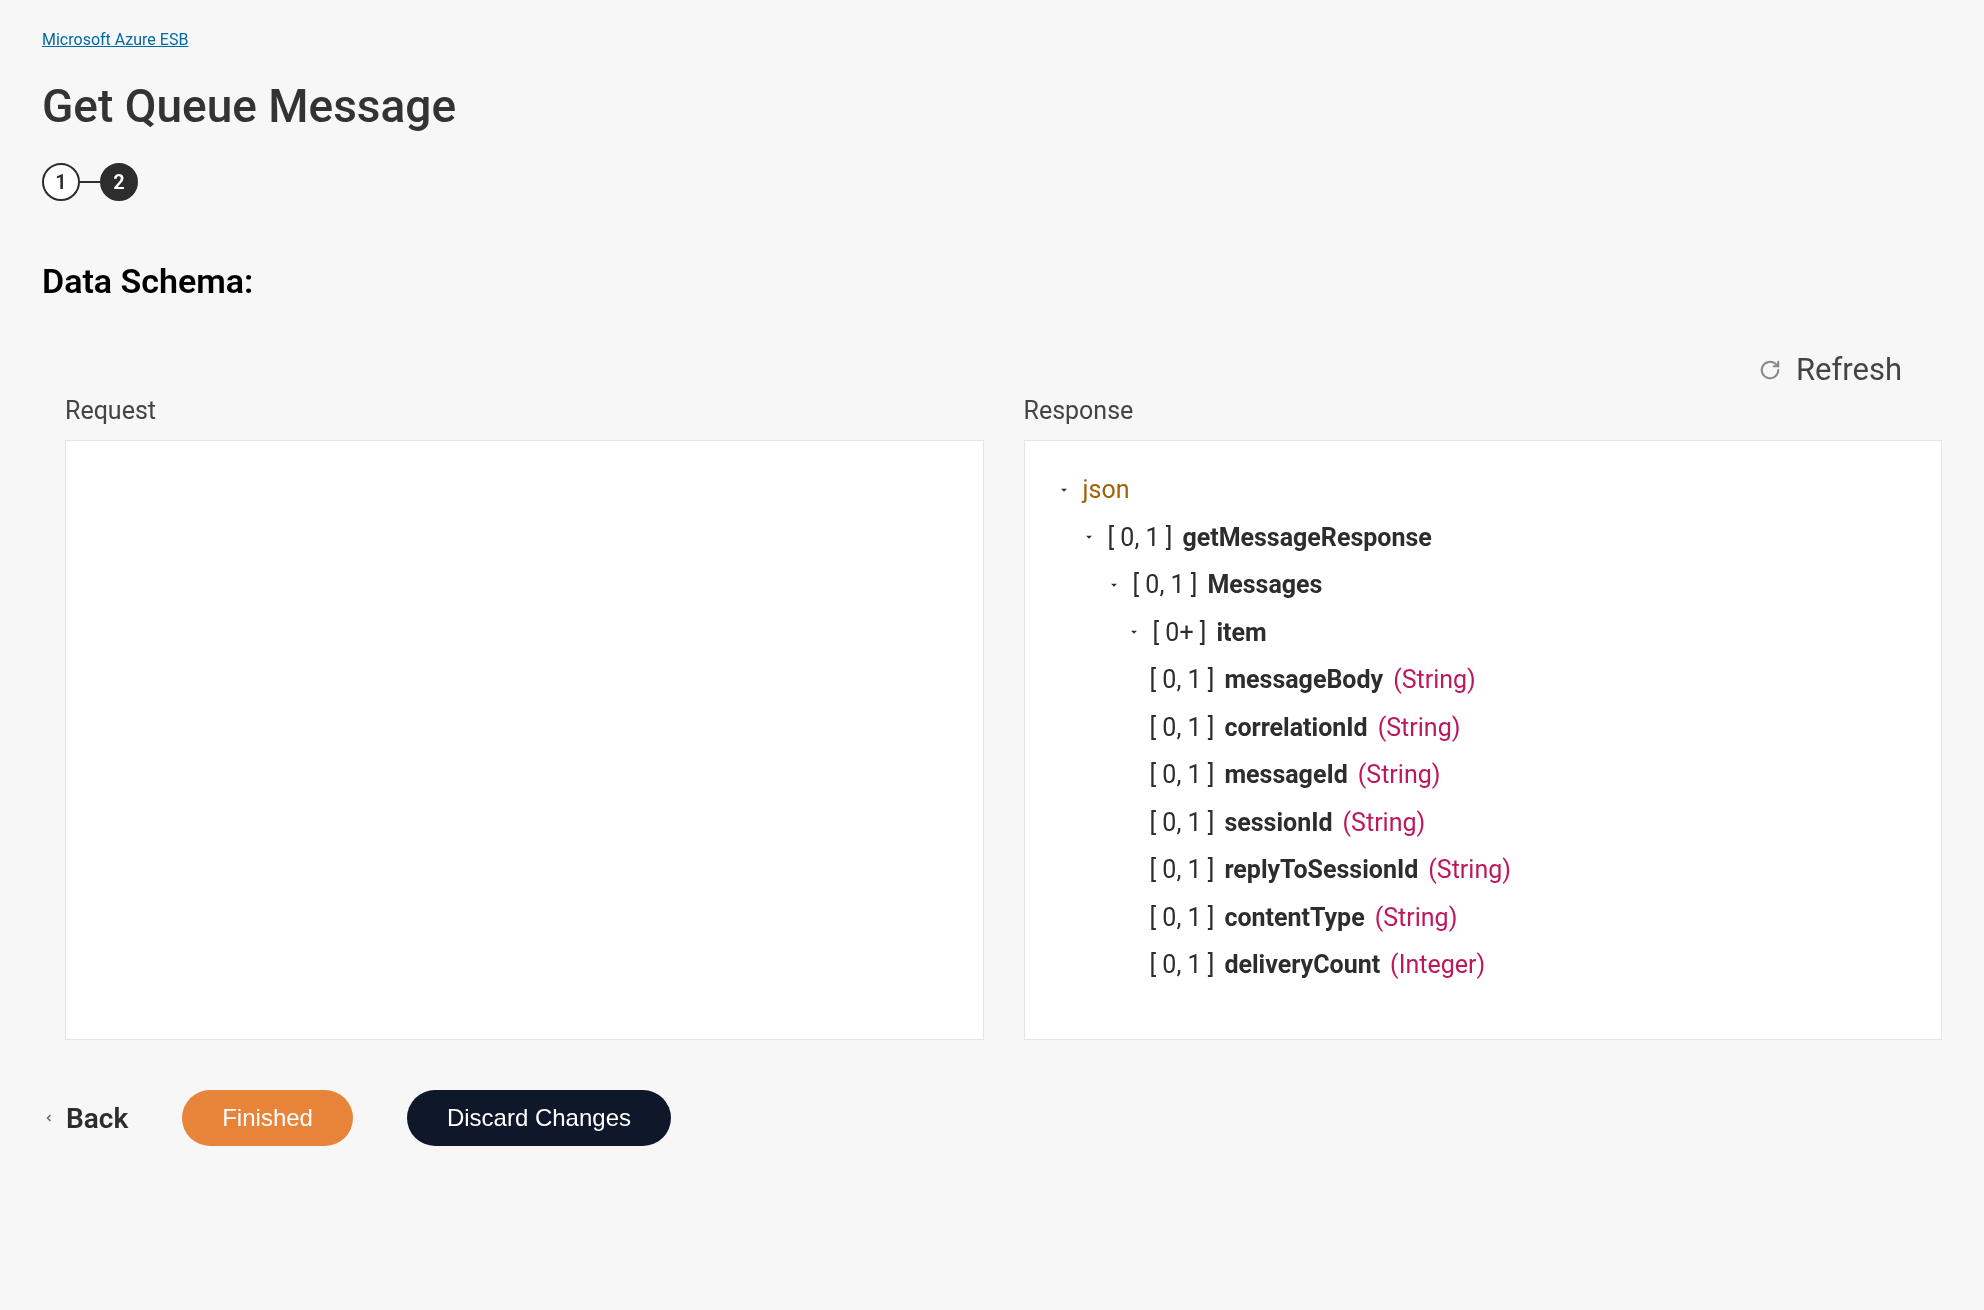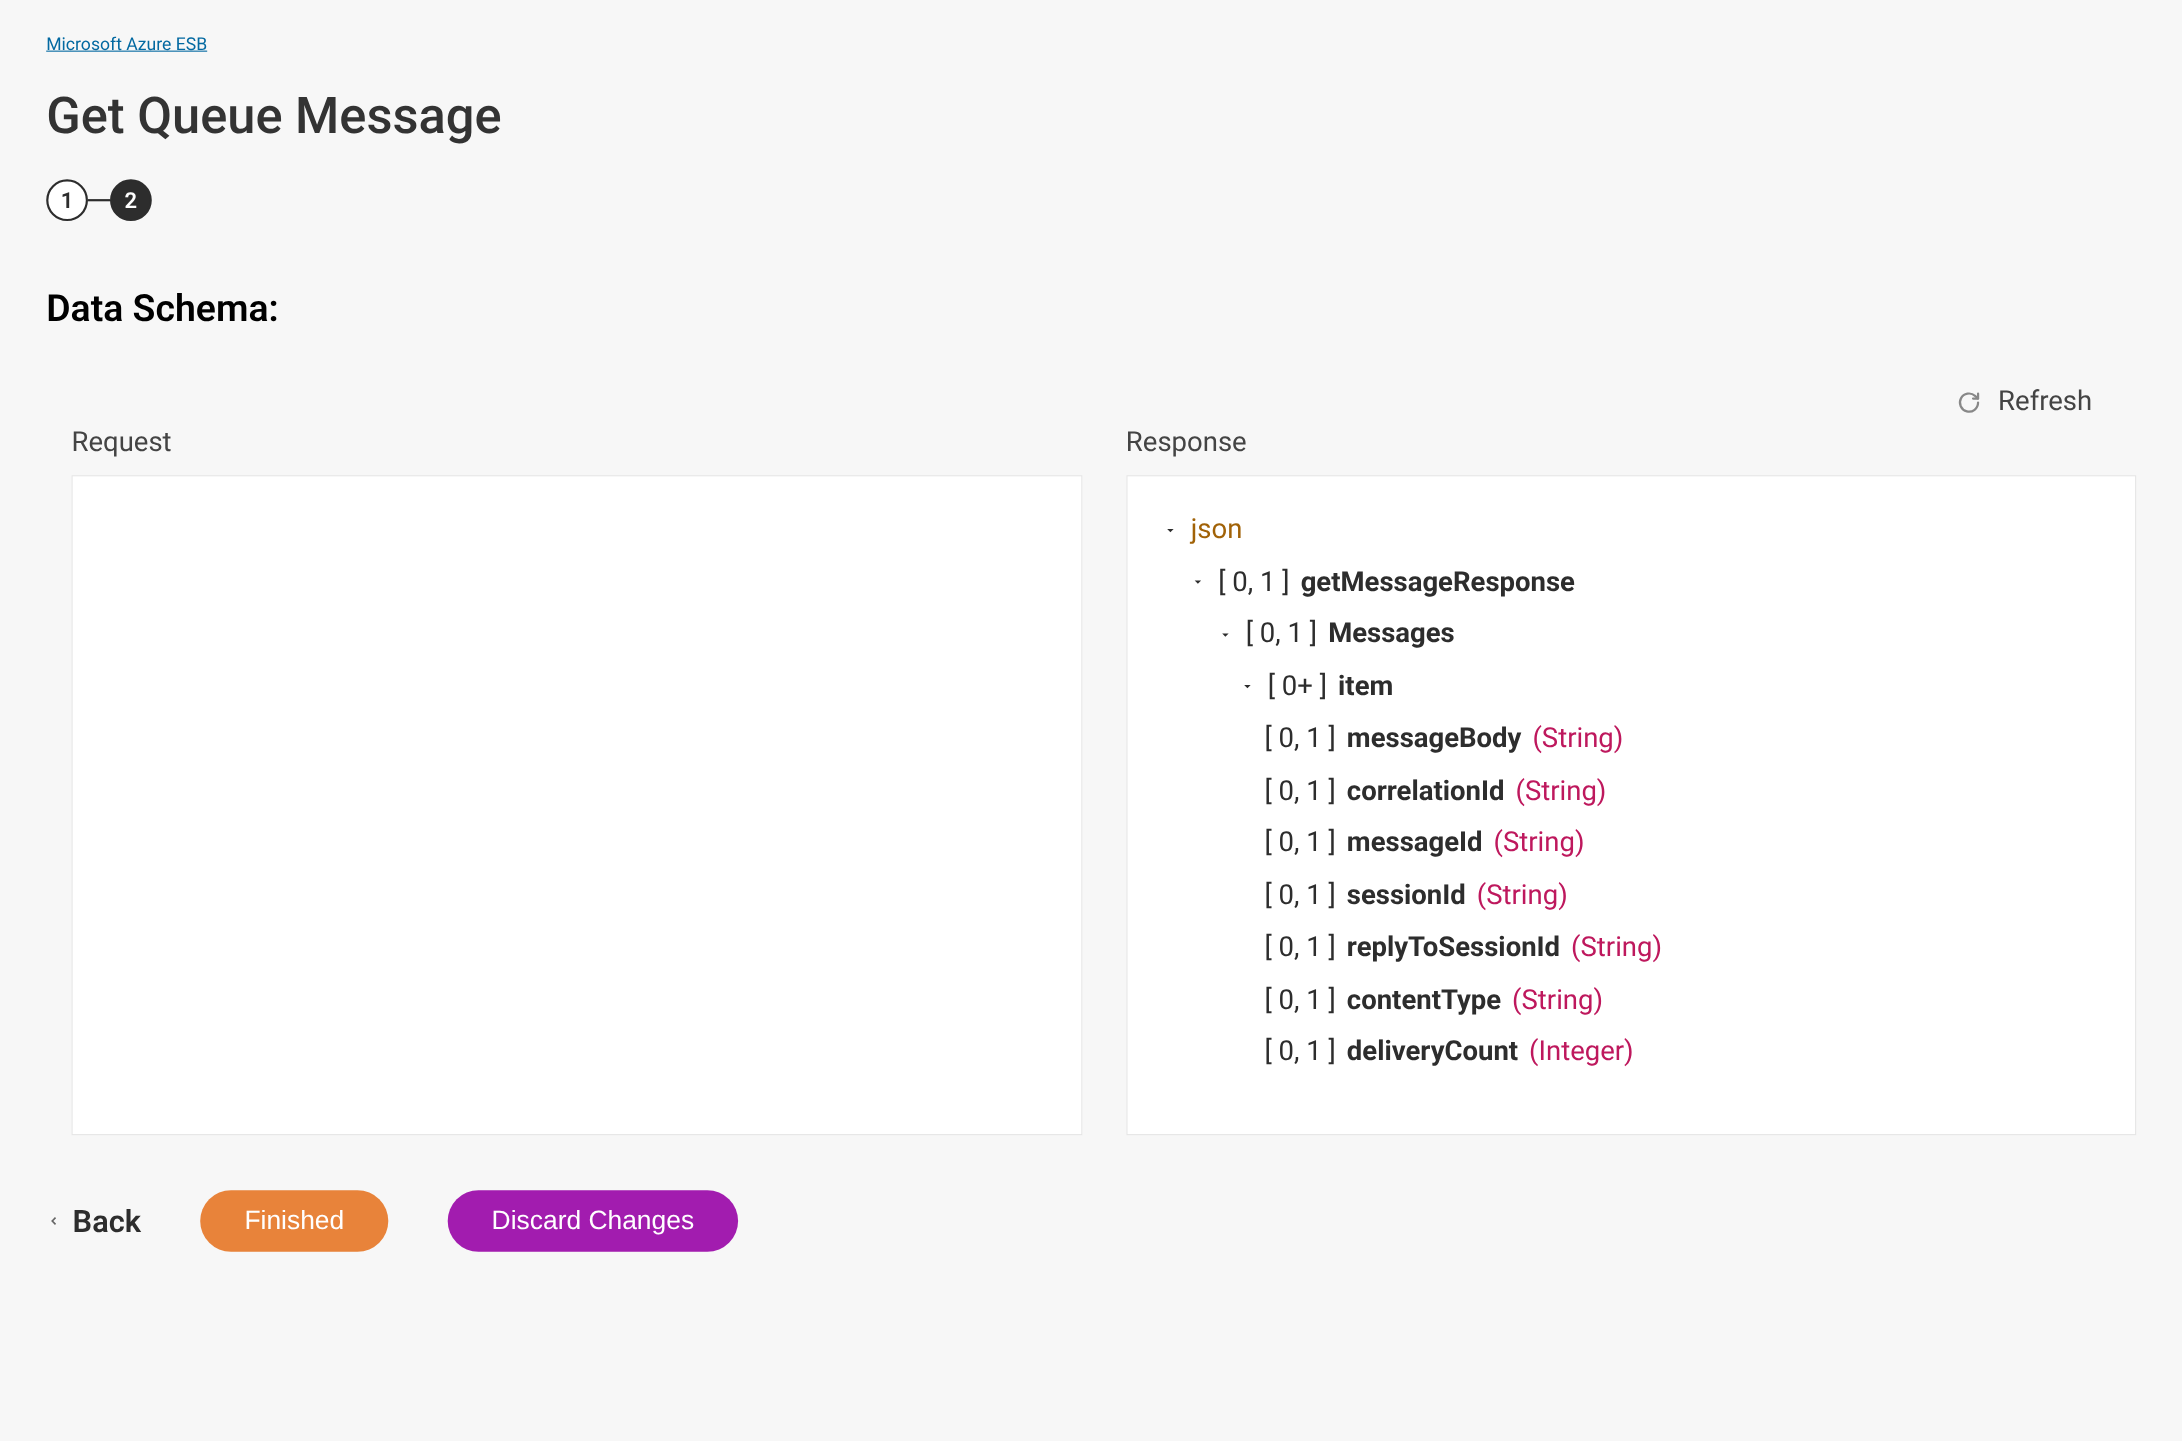--- a/index.html
+++ b/index.html
@@ -73,21 +73,21 @@
     }
     .refresh-icon {
       width: 24px;
       height: 24px;
       display: inline-flex;
       align-items: center;
       justify-content: center;
       color: #888;
     }
     .refresh-label {
-      font-size: 25px;
+      font-size: 31px;
       color: #444;
     }
     .panels {
       display: flex;
       gap: 40px;
       margin-bottom: 50px;
       margin-left: 23px;
     }
     .panel-column {
       flex: 1;
@@ -181,21 +181,21 @@
       padding: 14px 40px;
       font-size: 24px;
       font-weight: 500;
       cursor: pointer;
       color: white;
     }
     .btn-primary {
       background: #e8833a;
     }
     .btn-secondary {
-      background: #a21caf;
+      background: #0f172a;
     }
   </style>
 </head>
 <body>
 
 
 
 <a class="breadcrumb-link">Microsoft Azure ESB</a>
 
 <h1 class="page-title">Get Queue Message</h1>

